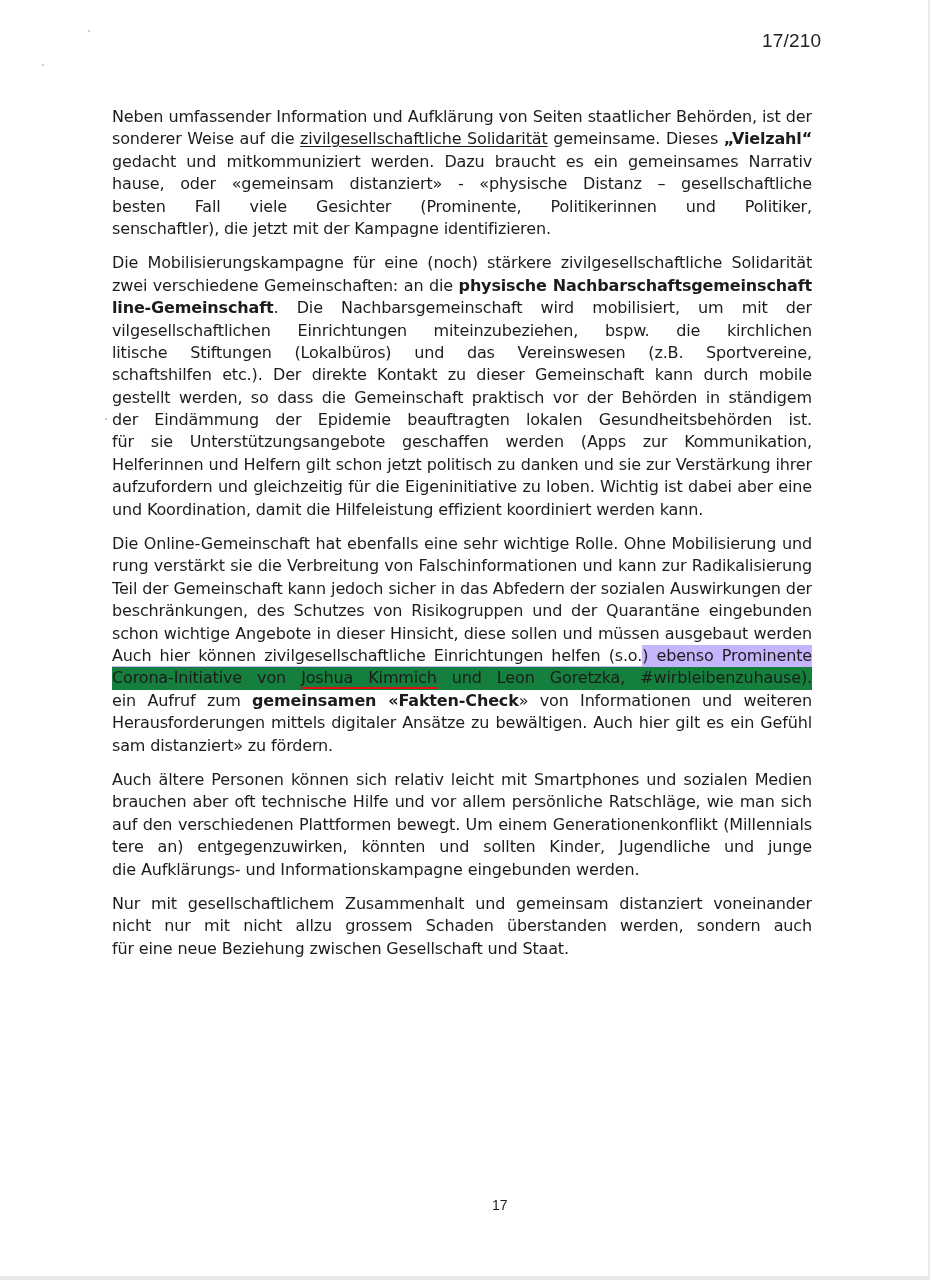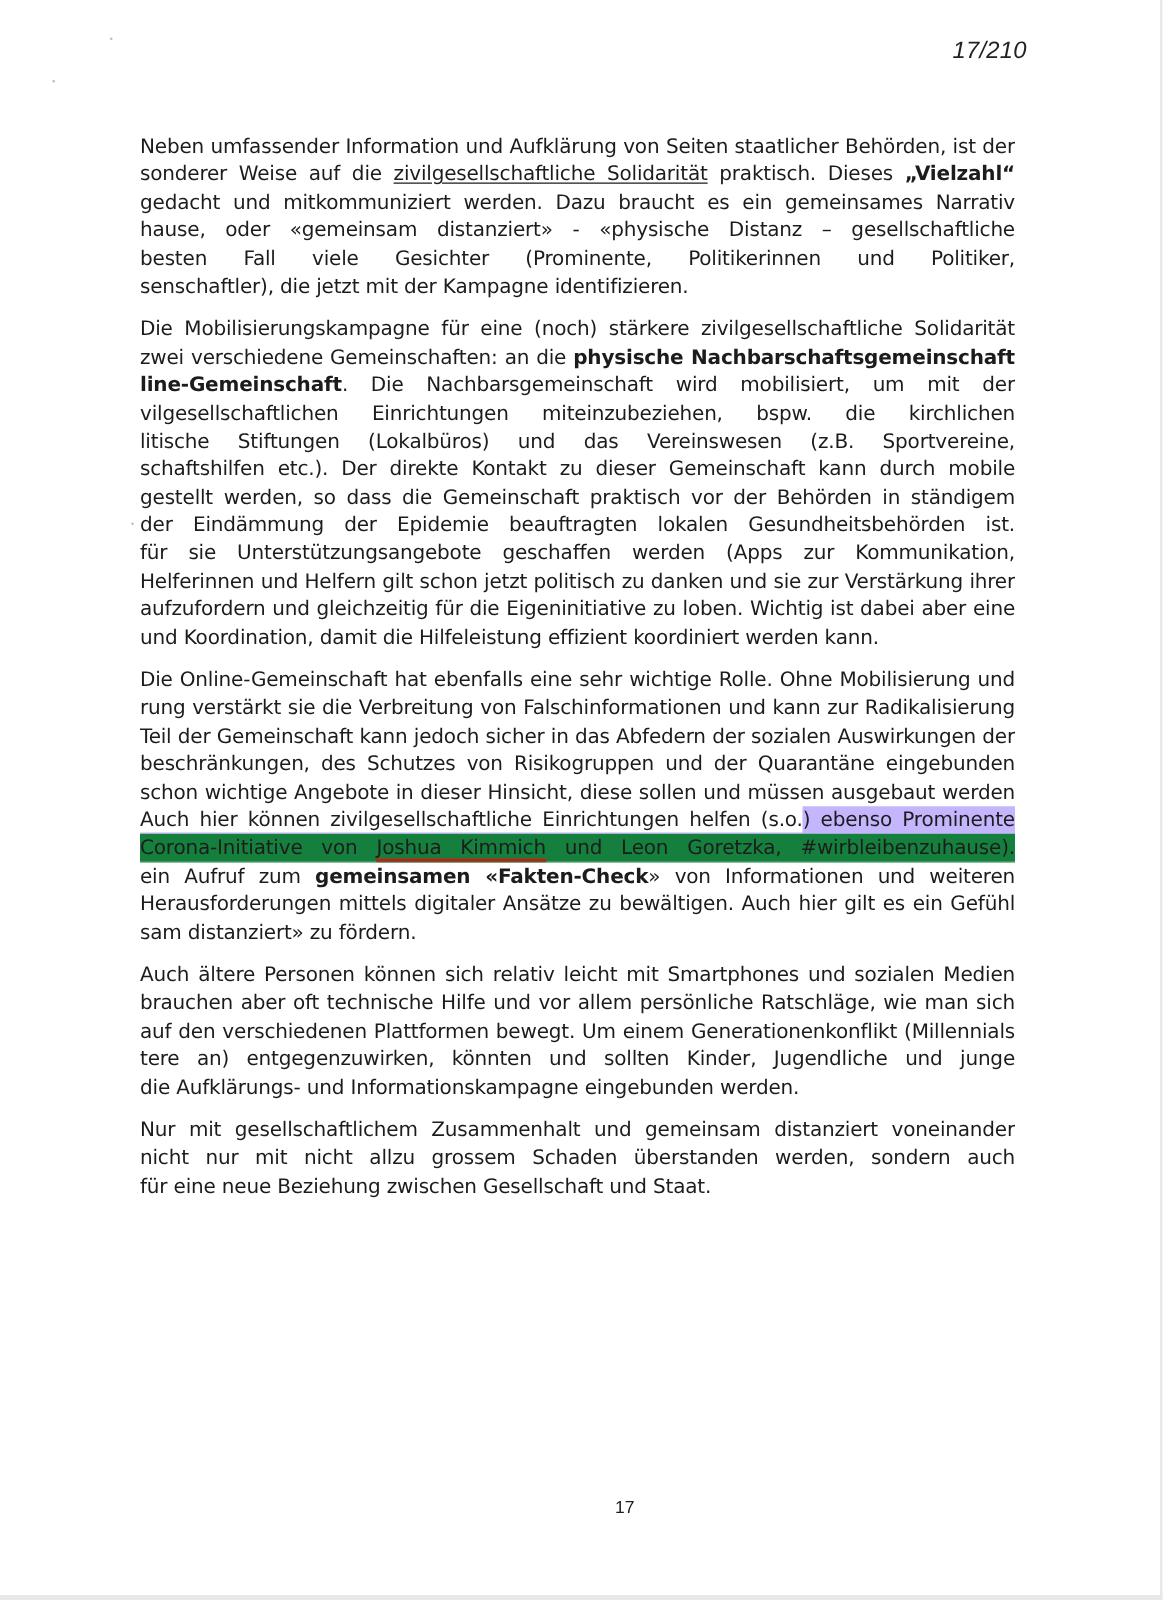--- a/index.html
+++ b/index.html
@@ -24,21 +24,20 @@
       border-bottom: 4px solid #e8e8e8;
     }
     .page-counter {
       position: absolute;
       top: 30px;
       left: 762px;
       font-size: 19px;
       font-family: "Liberation Sans", sans-serif;
       color: #222;
       letter-spacing: 0.2px;
-      font-style: italic;
     }
     .body-text {
       position: absolute;
       left: 112px;
       top: 106px;
       width: 700px;
       font-family: "DejaVu Sans", sans-serif;
       font-size: 16px;
       line-height: 22.4px;
       color: #1c1c1c;
@@ -84,21 +83,21 @@
 <body>
 
 <div class="page">
 
   <div class="page-counter">17/210</div>
 
   <div class="body-text">
 
     <div class="para">
       <span class="line justify"><span>Neben umfassender Information und Aufklärung von Seiten staatlicher Behörden, ist der Staat in be-</span></span>
-      <span class="line justify"><span>sonderer Weise auf die </span><span class="u">zivilgesellschaftliche Solidarität</span><span> praktisch. Dieses </span><b>„Vielzahl“</b><span> muss mit-</span></span>
+      <span class="line justify"><span>sonderer Weise auf die </span><span class="u">zivilgesellschaftliche Solidarität</span><span> gemeinsame. Dieses </span><b>„Vielzahl“</b><span> muss mit-</span></span>
       <span class="line justify"><span>gedacht und mitkommuniziert werden. Dazu braucht es ein gemeinsames Narrativ (#wirbleibenzu-</span></span>
       <span class="line justify"><span>hause, oder «gemeinsam distanziert» - «physische Distanz – gesellschaftliche Solidarität») und im</span></span>
       <span class="line justify"><span>besten Fall viele Gesichter (Prominente, Politikerinnen und Politiker, Wissenschaftlerinnen und Wis-</span></span>
       <span class="line"><span>senschaftler), die jetzt mit der Kampagne identifizieren.</span></span>
     </div>
 
     <div class="para">
       <span class="line justify"><span>Die Mobilisierungskampagne für eine (noch) stärkere zivilgesellschaftliche Solidarität richtet sich an</span></span>
       <span class="line justify"><span>zwei verschiedene Gemeinschaften: an die </span><b>physische Nachbarschaftsgemeinschaft</b><span> und an die </span><b>On-</b></span>
       <span class="line justify"><b>line-Gemeinschaft</b><span>. Die Nachbarsgemeinschaft wird mobilisiert, um mit der Versorgung der Personen</span></span>

